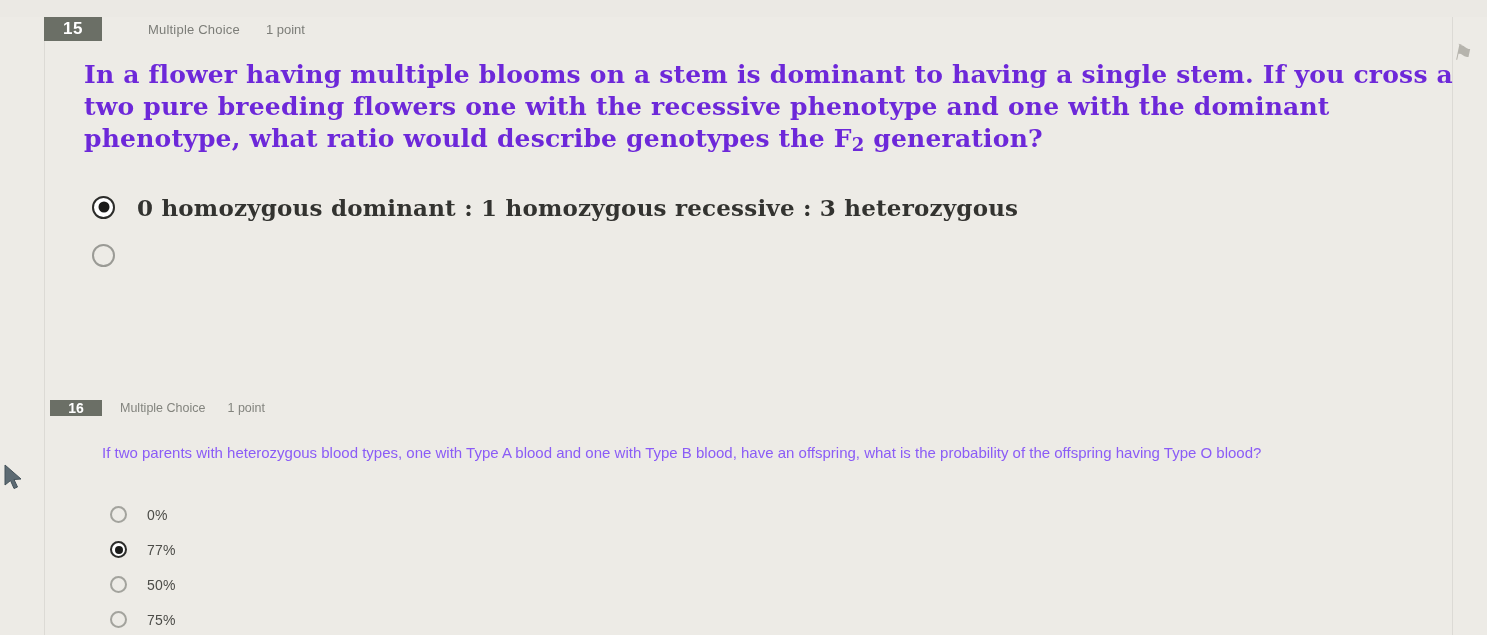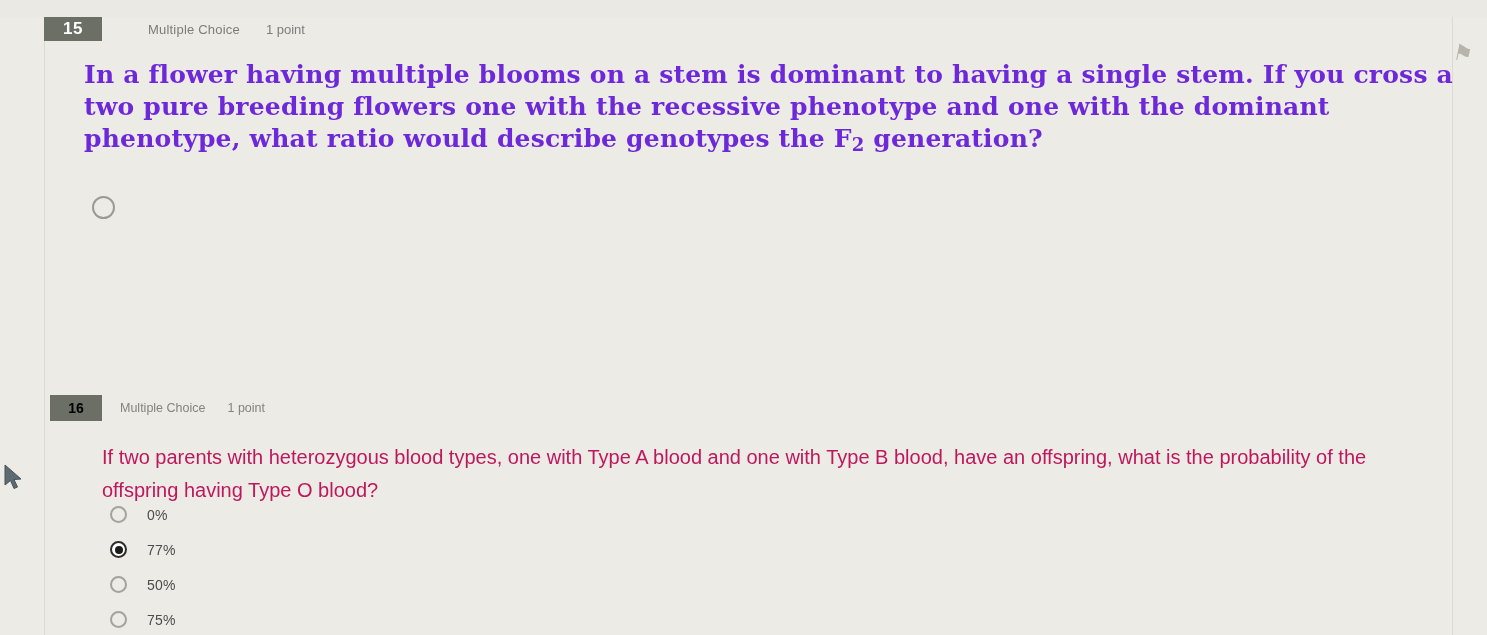--- a/index.html
+++ b/index.html
@@ -143,23 +143,23 @@
   }
   .q16-header {
     position: absolute;
     left: 50px; top: 0;
     height: 26px;
     display: flex;
     align-items: center;
   }
   .q16-num {
     width: 52px;
-    height: 26px;
+    height: 16px;
     background: #6b6f66;
-    color: #000000;
+    color: #ffffff;
     font-size: 14px;
     font-weight: bold;
     display: flex;
     align-items: center;
     justify-content: center;
   }
   .q16-type {
     margin-left: 18px;
     font-size: 12.5px;
     color: #83847e;
@@ -167,23 +167,23 @@
   .q16-points {
     margin-left: 22px;
     font-size: 12.5px;
     color: #83847e;
   }
   .q16-stem {
     position: absolute;
     left: 102px;
     top: 46px;
     width: 1310px;
-    font-size: 20px;
+    font-size: 15px;
     line-height: 1.65;
-    color: #be185d;
+    color: #8b5cf6;
   }
   .q16-choices {
     position: absolute;
     left: 102px;
     top: 102px;
     width: 600px;
   }
   .q16-choice {
     display: flex;
     align-items: center;
@@ -256,20 +256,24 @@
     </div>
 
     <div class="flag-icon flag-15">⚑</div>
 
     <div class="q15-stem">
       <span>In a flower having multiple blooms on a stem is dominant to having a single stem. If you cross a two pure breeding flowers one with the recessive phenotype and one with the dominant phenotype, what ratio would describe genotypes the F</span><sub>2</sub><span> generation?</span>
     </div>
 
     <div class="q15-choices">
       <div class="q15-choice">
+        <span class="radio-lg selected"></span>
+        <span class="label">0 homozygous dominant : 1 homozygous recessive : 3 heterozygous</span>
+      </div>
+      <div class="q15-choice">
         <span class="radio-lg"></span>
       </div>
     </div>
 
   </div>
 
   <div class="q16">
 
     <div class="q16-header">
       <div class="q16-num">16</div>

